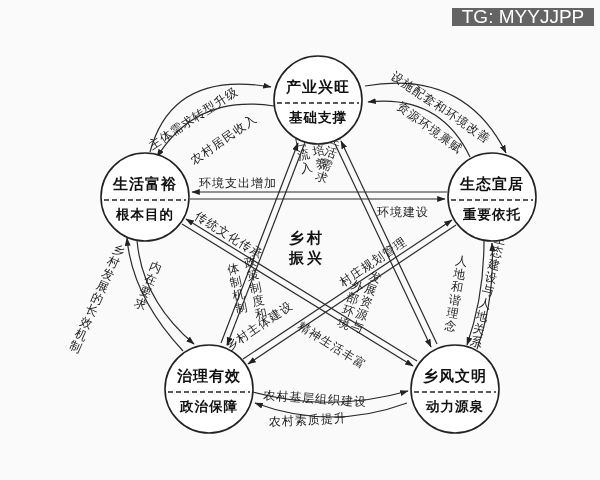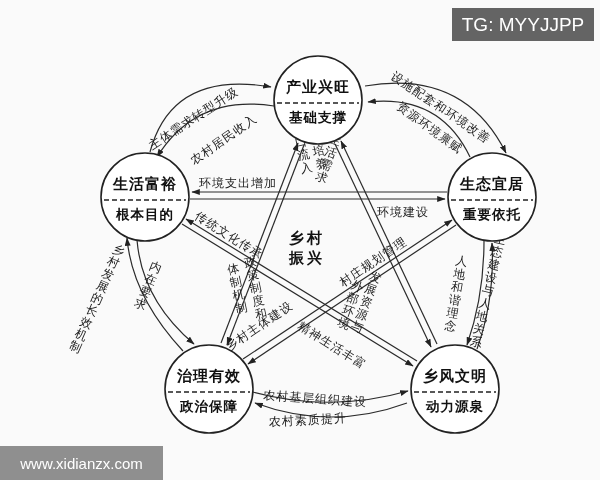--- a/index.html
+++ b/index.html
@@ -9,21 +9,21 @@
   .ln{fill:none;stroke:#2b2b2b;stroke-width:1.2;}
   .node-circle{fill:#ffffff;stroke:#222222;stroke-width:1.6;}
   .node-dash{stroke:#222222;stroke-width:1.3;stroke-dasharray:5 3;}
   .node-title{font-size:15px;font-weight:bold;fill:#111111;text-anchor:middle;letter-spacing:1px;}
   .node-sub{font-size:13.5px;font-weight:bold;fill:#111111;text-anchor:middle;letter-spacing:1px;}
   .elabel{font-size:12px;fill:#1c1c1c;letter-spacing:1px;}
   .vlabel{font-size:12px;fill:#1c1c1c;text-anchor:middle;}
   .center-t{font-size:15px;font-weight:bold;fill:#111111;text-anchor:middle;letter-spacing:3px;}
   .badge{position:absolute;display:flex;align-items:center;justify-content:center;
     font-family:"Liberation Sans","DejaVu Sans",sans-serif;}
-  .badge-tg{left:452px;top:8px;width:142px;height:33px;background:#646464;color:#fff;font-size:19px;}
+  .badge-tg{left:452px;top:8px;width:142px;height:18px;background:#646464;color:#fff;font-size:19px;}
   .badge-wm{left:0px;top:446px;width:163px;height:34px;background:#8f8f8f;color:#fff;font-size:15px;}
 </style>
 </head>
 <body>
 
 <div class="stage">
 <svg width="600" height="480" viewBox="0 0 600 480">
   <defs>
     <marker id="arw" markerWidth="8" markerHeight="6" refX="6.5" refY="2.5" orient="auto">
       <path d="M0,0 L7,2.5 L0,5 z" fill="#222"></path>
@@ -104,14 +104,13 @@
   </g>
   <g>
     <circle class="node-circle" cx="455" cy="389" r="44"></circle>
     <line class="node-dash" x1="414" y1="392" x2="496" y2="392"></line>
     <text class="node-title" x="455" y="381">乡风文明</text>
     <text class="node-sub" x="455" y="411">动力源泉</text>
   </g>
 </svg>
 
 <div class="badge badge-tg">TG: MYYJJPP</div>
-<div class="badge badge-wm">www.xidianzx.com</div>
 </div>
 
 </body></html>

